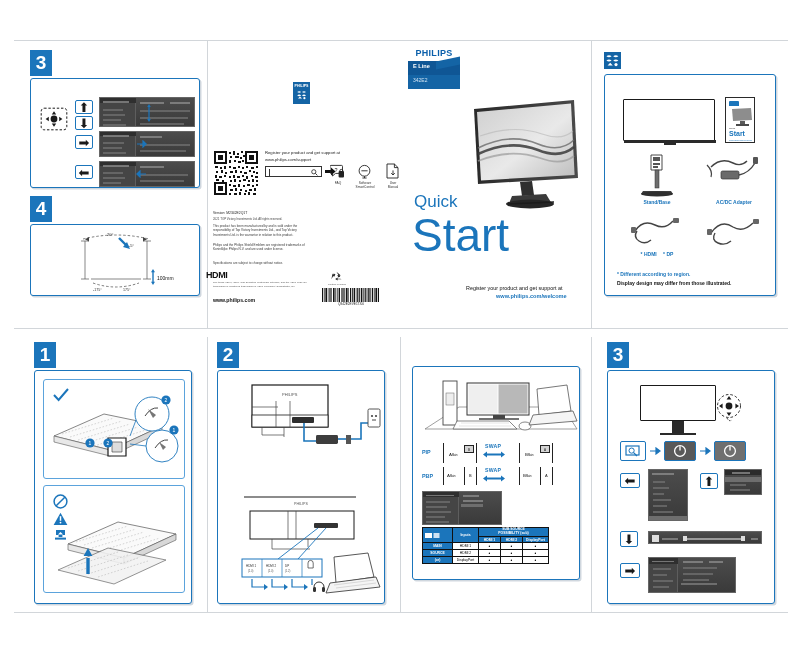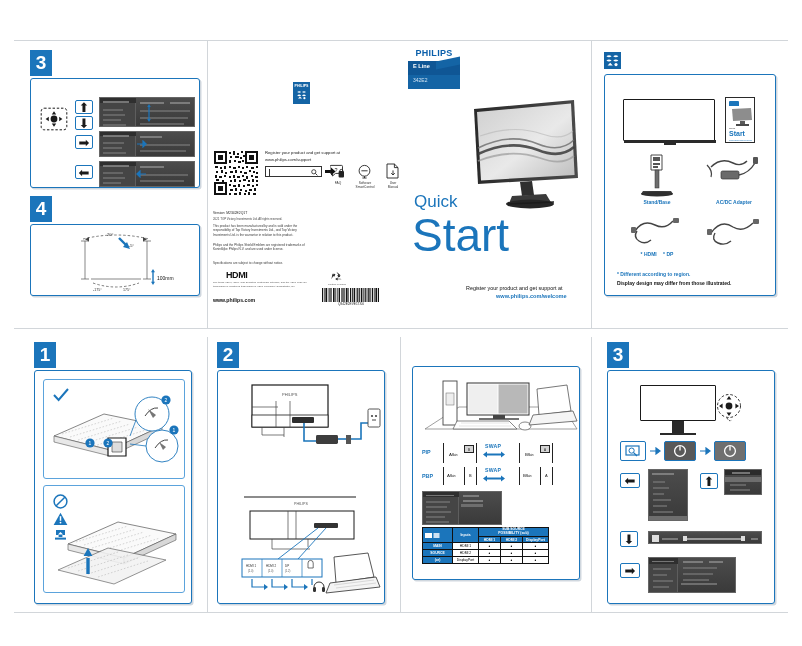--- a/index.html
+++ b/index.html
@@ -350,21 +350,21 @@
   </div>
   <div class="icn-lbl" style="left:382px;top:181px;width:22px;font-size:3.2px;white-space:pre-line;">User
 Manual</div>
 
   <div style="position:absolute;left:213px;top:211px;width:105px;font-size:3.4px;color:#222;">Version: M2342E2Q1T</div>
   <div style="position:absolute;left:213px;top:217px;width:105px;font-size:2.9px;color:#444;">2021 TOP Victory Investments Ltd. All rights reserved.</div>
   <div class="tiny" style="position:absolute;left:213px;top:224px;width:100px;">This product has been manufactured by and is sold under the responsibility of Top Victory Investments Ltd., and Top Victory Investments Ltd. is the warrantor in relation to this product.</div>
   <div class="tiny" style="position:absolute;left:213px;top:243px;width:100px;">Philips and the Philips Shield Emblem are registered trademarks of Koninklijke Philips N.V. and are used under license.</div>
   <div class="tiny" style="position:absolute;left:213px;top:261px;width:100px;">Specifications are subject to change without notice.</div>
 
-  <div style="position:absolute;left:226px;top:270px;font-size:9px;font-weight:bold;letter-spacing:-.4px;color:#111;font-family:'Liberation Sans',sans-serif;">HDMI</div>
+  <div style="position:absolute;left:206px;top:270px;font-size:9px;font-weight:bold;letter-spacing:-.4px;color:#111;font-family:'Liberation Sans',sans-serif;">HDMI</div>
   <div class="nano" style="position:absolute;left:213px;top:281px;width:96px;">The terms HDMI, HDMI High-Definition Multimedia Interface, and the HDMI Logo are trademarks or registered trademarks of HDMI Licensing Administrator, Inc.</div>
   <div style="position:absolute;left:213px;top:297px;font-size:5.2px;font-weight:bold;color:#111;">www.philips.com</div>
 
   <div style="position:absolute;left:330px;top:271px;">
     <svg width="13" height="11" viewBox="0 0 13 11">
       <path d="M6.5 .8 l2 3.4 h-1.3 l1.4 2.4 l1.6 -1 l-.7 -1.2 h1.3z" fill="#222"></path>
       <path d="M1.4 8.2 l1.9 -3.4 l.7 1.1 l1.4 -2.4 l-1.6 -1 l-.7 1.2 l-.6 -1.1z" fill="#222"></path>
       <path d="M11.6 8.2 h-4 v1.3 l-2.4 -1.4 l2.4 -1.5 v1.2 h2.7z" fill="#222"></path>
     </svg>
   </div>

